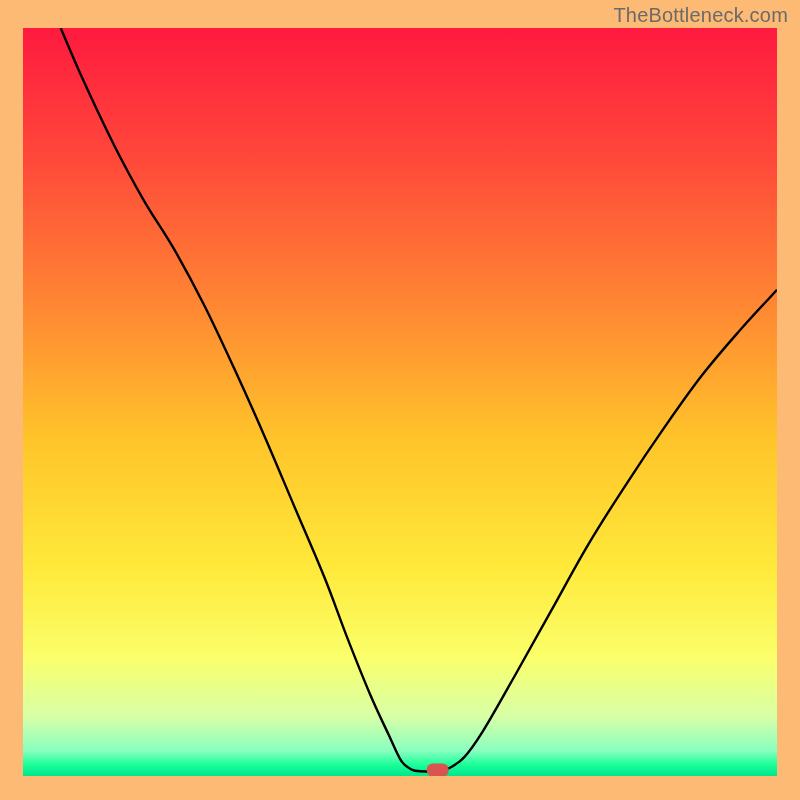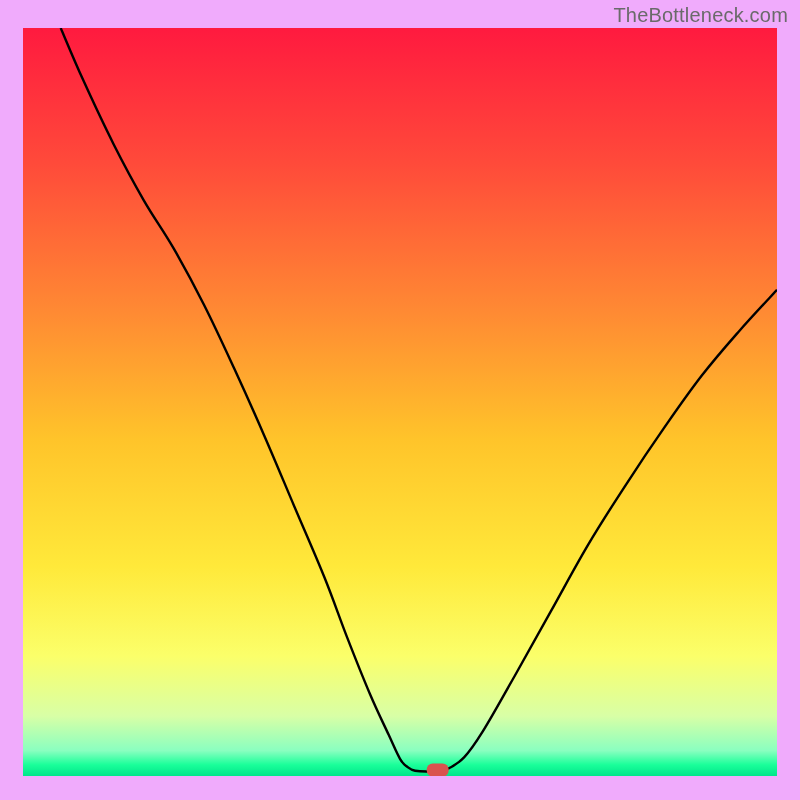--- a/index.html
+++ b/index.html
@@ -10,21 +10,21 @@
     background: #000;
     position: relative;
     font-family: Arial, Helvetica, sans-serif;
   }
   .frame {
     position: absolute;
     left: 0;
     top: 0;
     width: 800px;
     height: 800px;
-    background: #f0abfc;
+    background: #fdba74;
   }
   .watermark {
     position: absolute;
     top: 4px;
     right: 12px;
     color: #6a6a6a;
     font-size: 20px;
     font-weight: 500;
     letter-spacing: 0.2px;
   }

